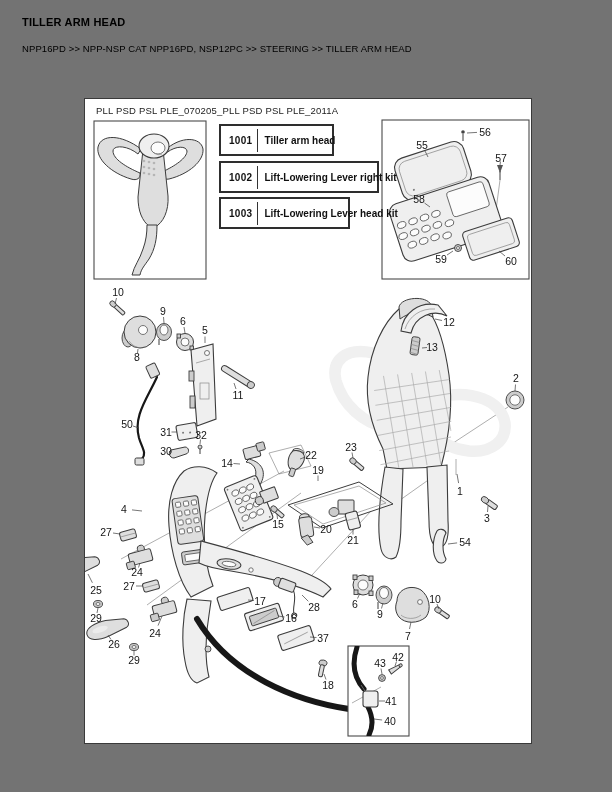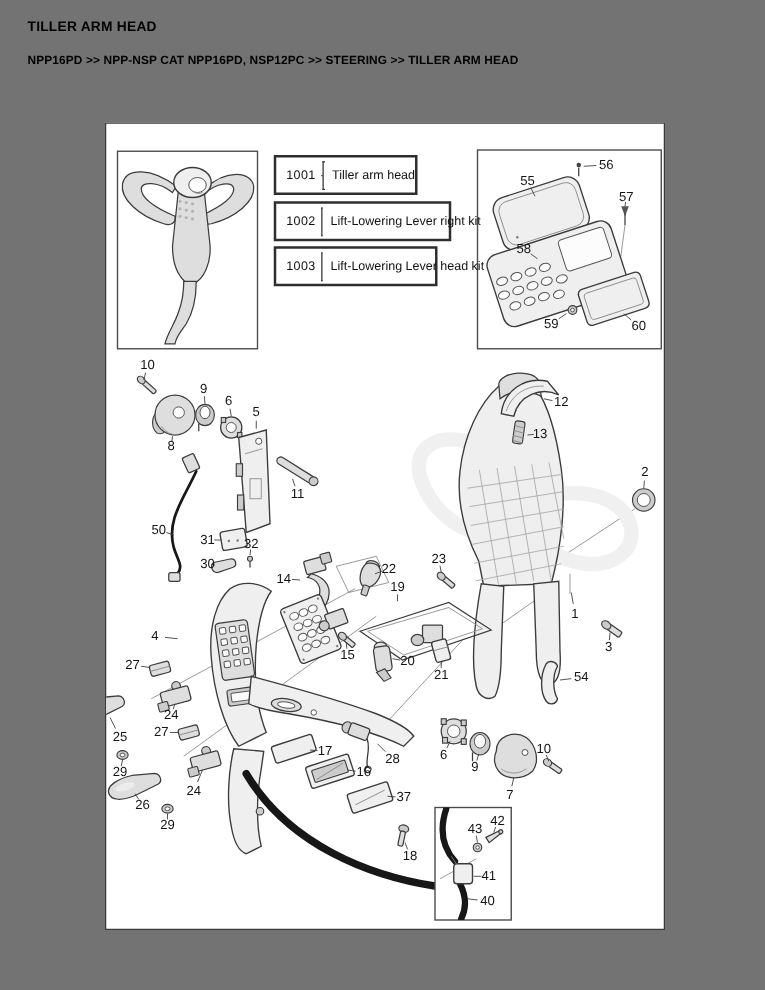--- a/index.html
+++ b/index.html
@@ -1,25 +1,25 @@
 <!DOCTYPE html>
 <html><head>
 <meta charset="utf-8">
 <style>
   html,body{margin:0;padding:0;background:#fff;}
   .page{position:relative;width:612px;height:792px;background:#737373;overflow:hidden;
         font-family:"Liberation Sans",sans-serif;color:#000;padding-left:10px;}
   .doc-title{position:absolute;left:22px;top:16px;font-size:11px;font-weight:bold;letter-spacing:.2px;}
-  .breadcrumb{position:absolute;left:22px;top:43px;font-size:9.5px;font-weight:bold;letter-spacing:.1px;}
+  .breadcrumb{position:absolute;left:22px;top:43px;font-size:9.5px;font-weight:normal;letter-spacing:.1px;}
   .frame{position:absolute;left:84px;top:98px;width:448px;height:646px;
          border:1.5px solid #3a3a3a;box-sizing:border-box;background:#fff;}
   .frame-header{position:absolute;left:11px;top:6px;font-size:9.5px;color:#1b1b1b;letter-spacing:.2px;}
   .diagram-svg{position:absolute;left:0;top:0;}
   .legend-row{position:absolute;display:flex;align-items:center;border:2px solid #2e2e2e;
-              background:#fff;box-sizing:border-box;height:32px;padding-left:8px;font-size:10px;color:#111;}
+              background:#fff;box-sizing:border-box;height:32px;padding-left:8px;font-size:10px;color:#111;font-weight:bold;}
   .lg-code{letter-spacing:.3px;}
   .lg-dash{width:8px;height:0;border-top:1.2px solid #333;margin-left:5px;}
   .lg-bracket{width:5px;height:21px;border-left:1.4px solid #333;border-top:1.4px solid #333;
               border-bottom:1.4px solid #333;margin-left:0;}
   .lg-label{margin-left:6px;white-space:nowrap;}
   
   .p1{fill:#efefef;stroke:#3c3c3c;stroke-width:1.1;}
   .p2{fill:#dedede;stroke:#3c3c3c;stroke-width:1;}
   .p3{fill:#cccccc;stroke:#3c3c3c;stroke-width:.9;}
   .pw{fill:#fcfcfc;stroke:#555;stroke-width:.8;}
@@ -33,20 +33,21 @@
   .boxline{fill:#fff;stroke:#4a4a4a;stroke-width:1.1;}
 </style>
 </head>
 <body>
 
 <div class="page">
   <div class="doc-title">TILLER ARM HEAD</div>
   <div class="breadcrumb">NPP16PD &gt;&gt; NPP-NSP CAT NPP16PD, NSP12PC &gt;&gt; STEERING &gt;&gt; TILLER ARM HEAD</div>
 
   <div class="frame">
+    <div class="frame-header">PLL PSD PSL PLE_070205_PLL PSD PSL PLE_2011A</div>
 
     <svg class="diagram-svg" width="448" height="646" viewBox="84 98 448 646" xmlns="http://www.w3.org/2000/svg">
       <defs>
         <clipPath id="latClip">
             <polygon points="372,376 448,368 452,462 380,470"></polygon>
           </clipPath>
         <clipPath id="insetClip">
             <rect x="347" y="645" width="61" height="90"></rect>
           </clipPath>
       </defs>
@@ -541,21 +542,21 @@
           <text x="389" y="720" class="plabel">40</text>
         </g>
     </svg>
 
     <div class="legend-row" style="left:134px;top:25px;width:115px;">
       <span class="lg-code">1001</span>
       <span class="lg-dash"></span>
       <span class="lg-bracket"></span>
       <span class="lg-label">Tiller arm head</span>
     </div>
-    <div class="legend-row" style="left:134px;top:62px;width:142px;">
+    <div class="legend-row" style="left:134px;top:62px;width:160px;">
       <span class="lg-code">1002</span>
       <span class="lg-dash"></span>
       <span class="lg-bracket"></span>
       <span class="lg-label">Lift-Lowering Lever right kit</span>
     </div>
     <div class="legend-row" style="left:134px;top:98px;width:131px;">
       <span class="lg-code">1003</span>
       <span class="lg-dash"></span>
       <span class="lg-bracket"></span>
       <span class="lg-label">Lift-Lowering Lever head kit</span>

